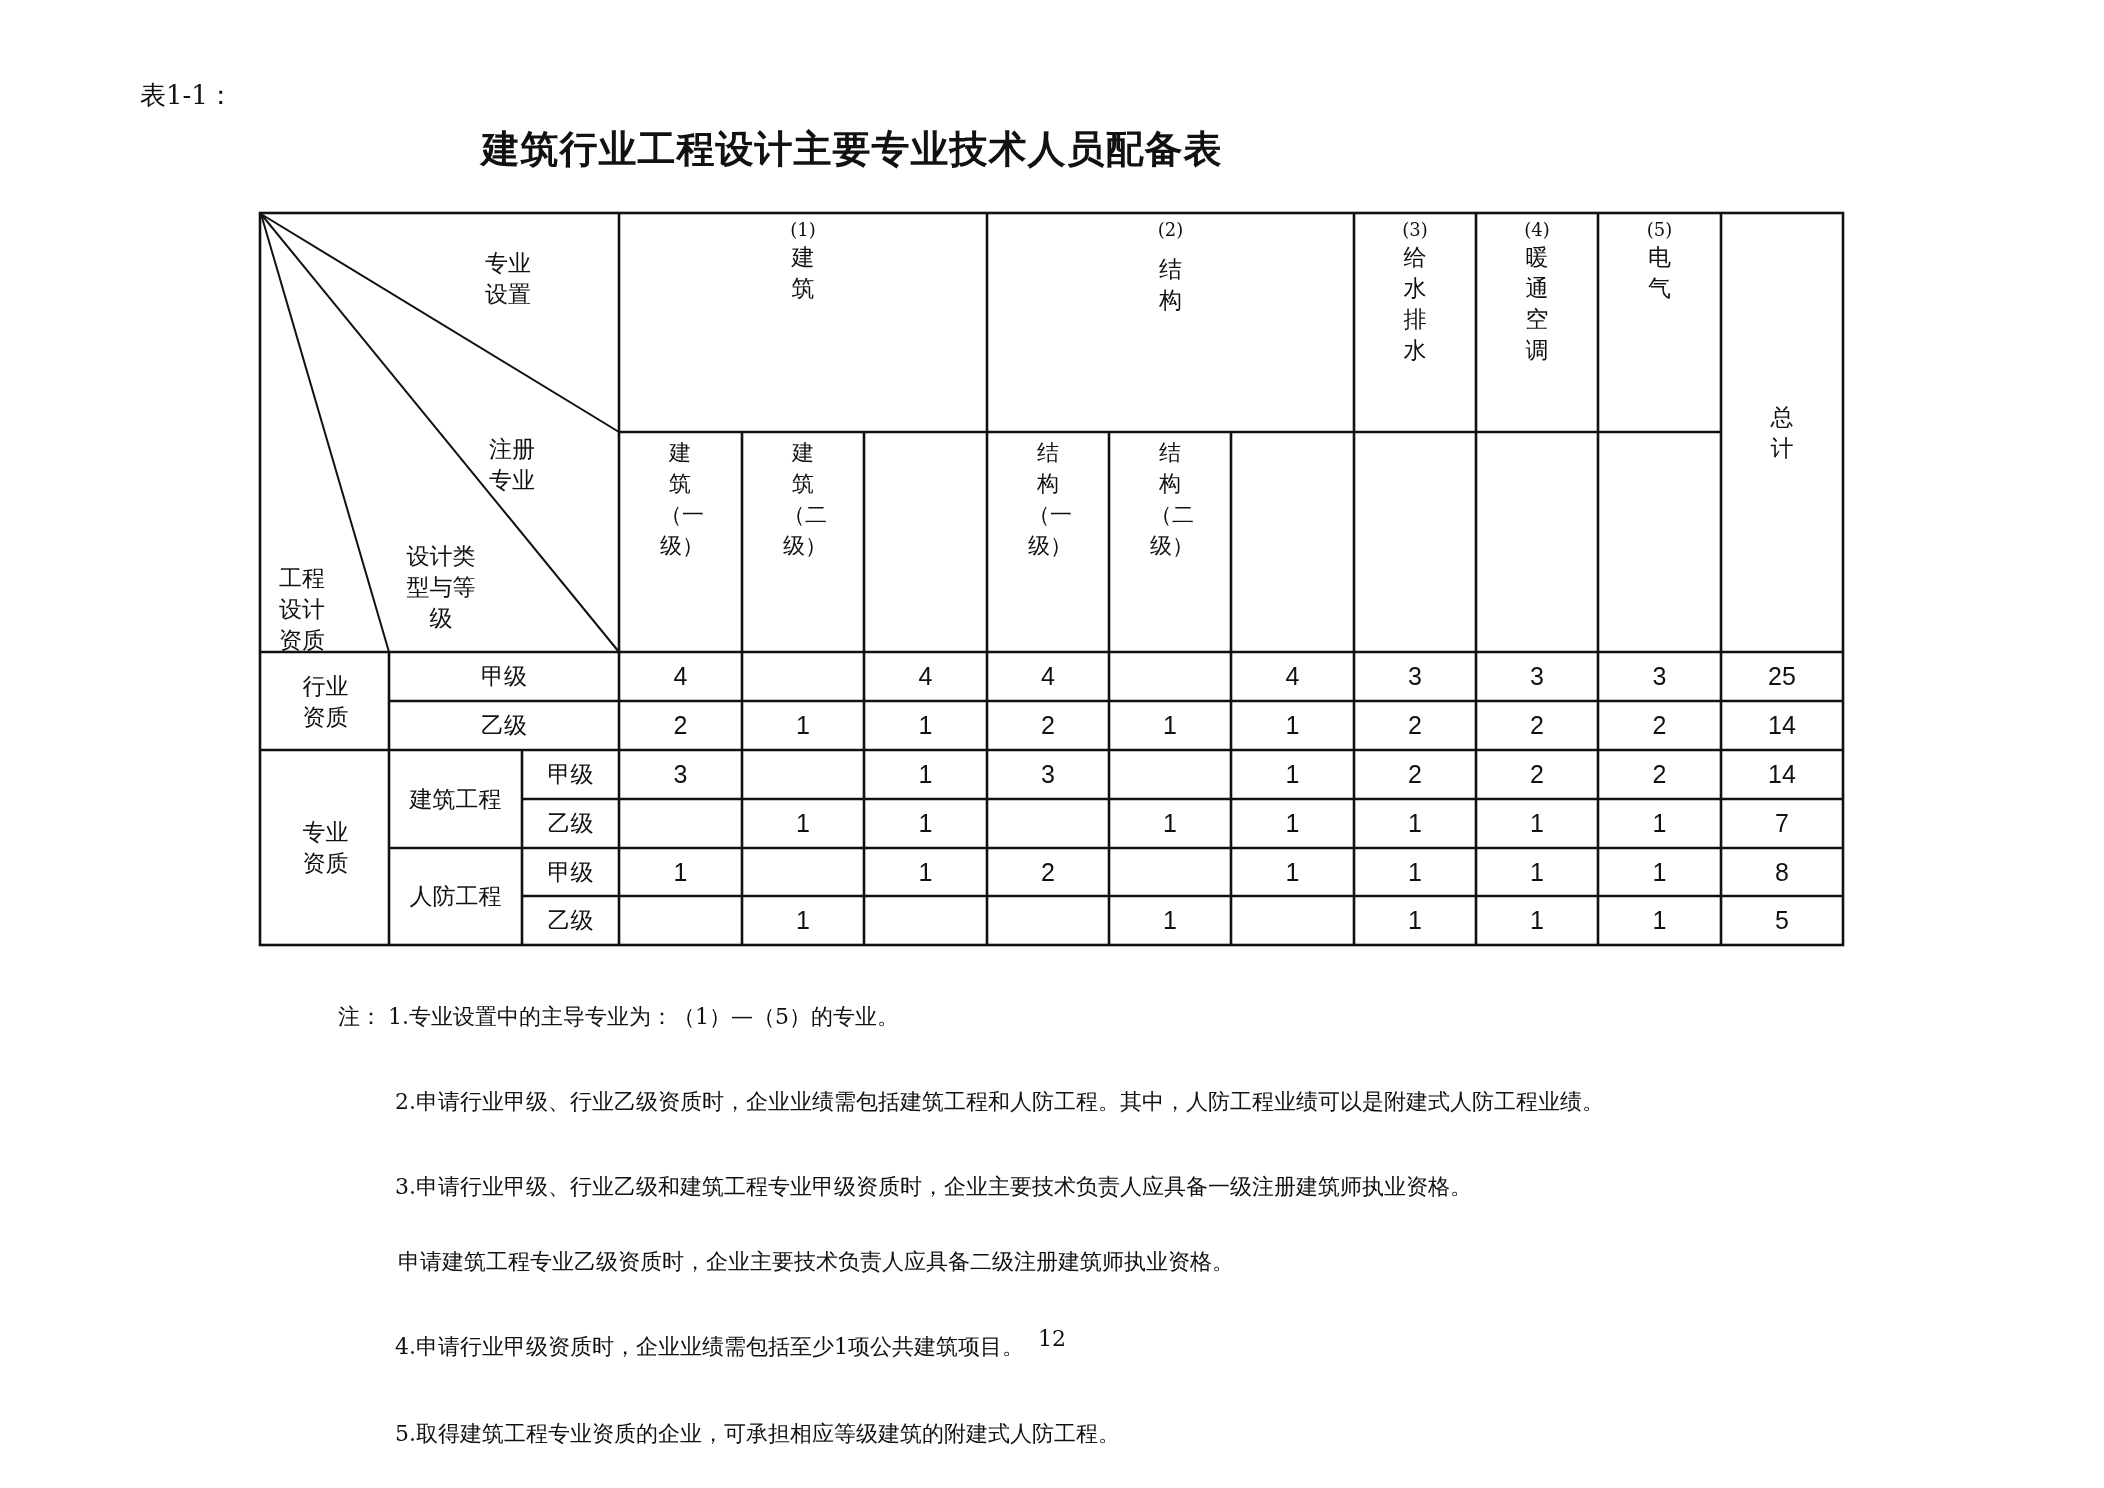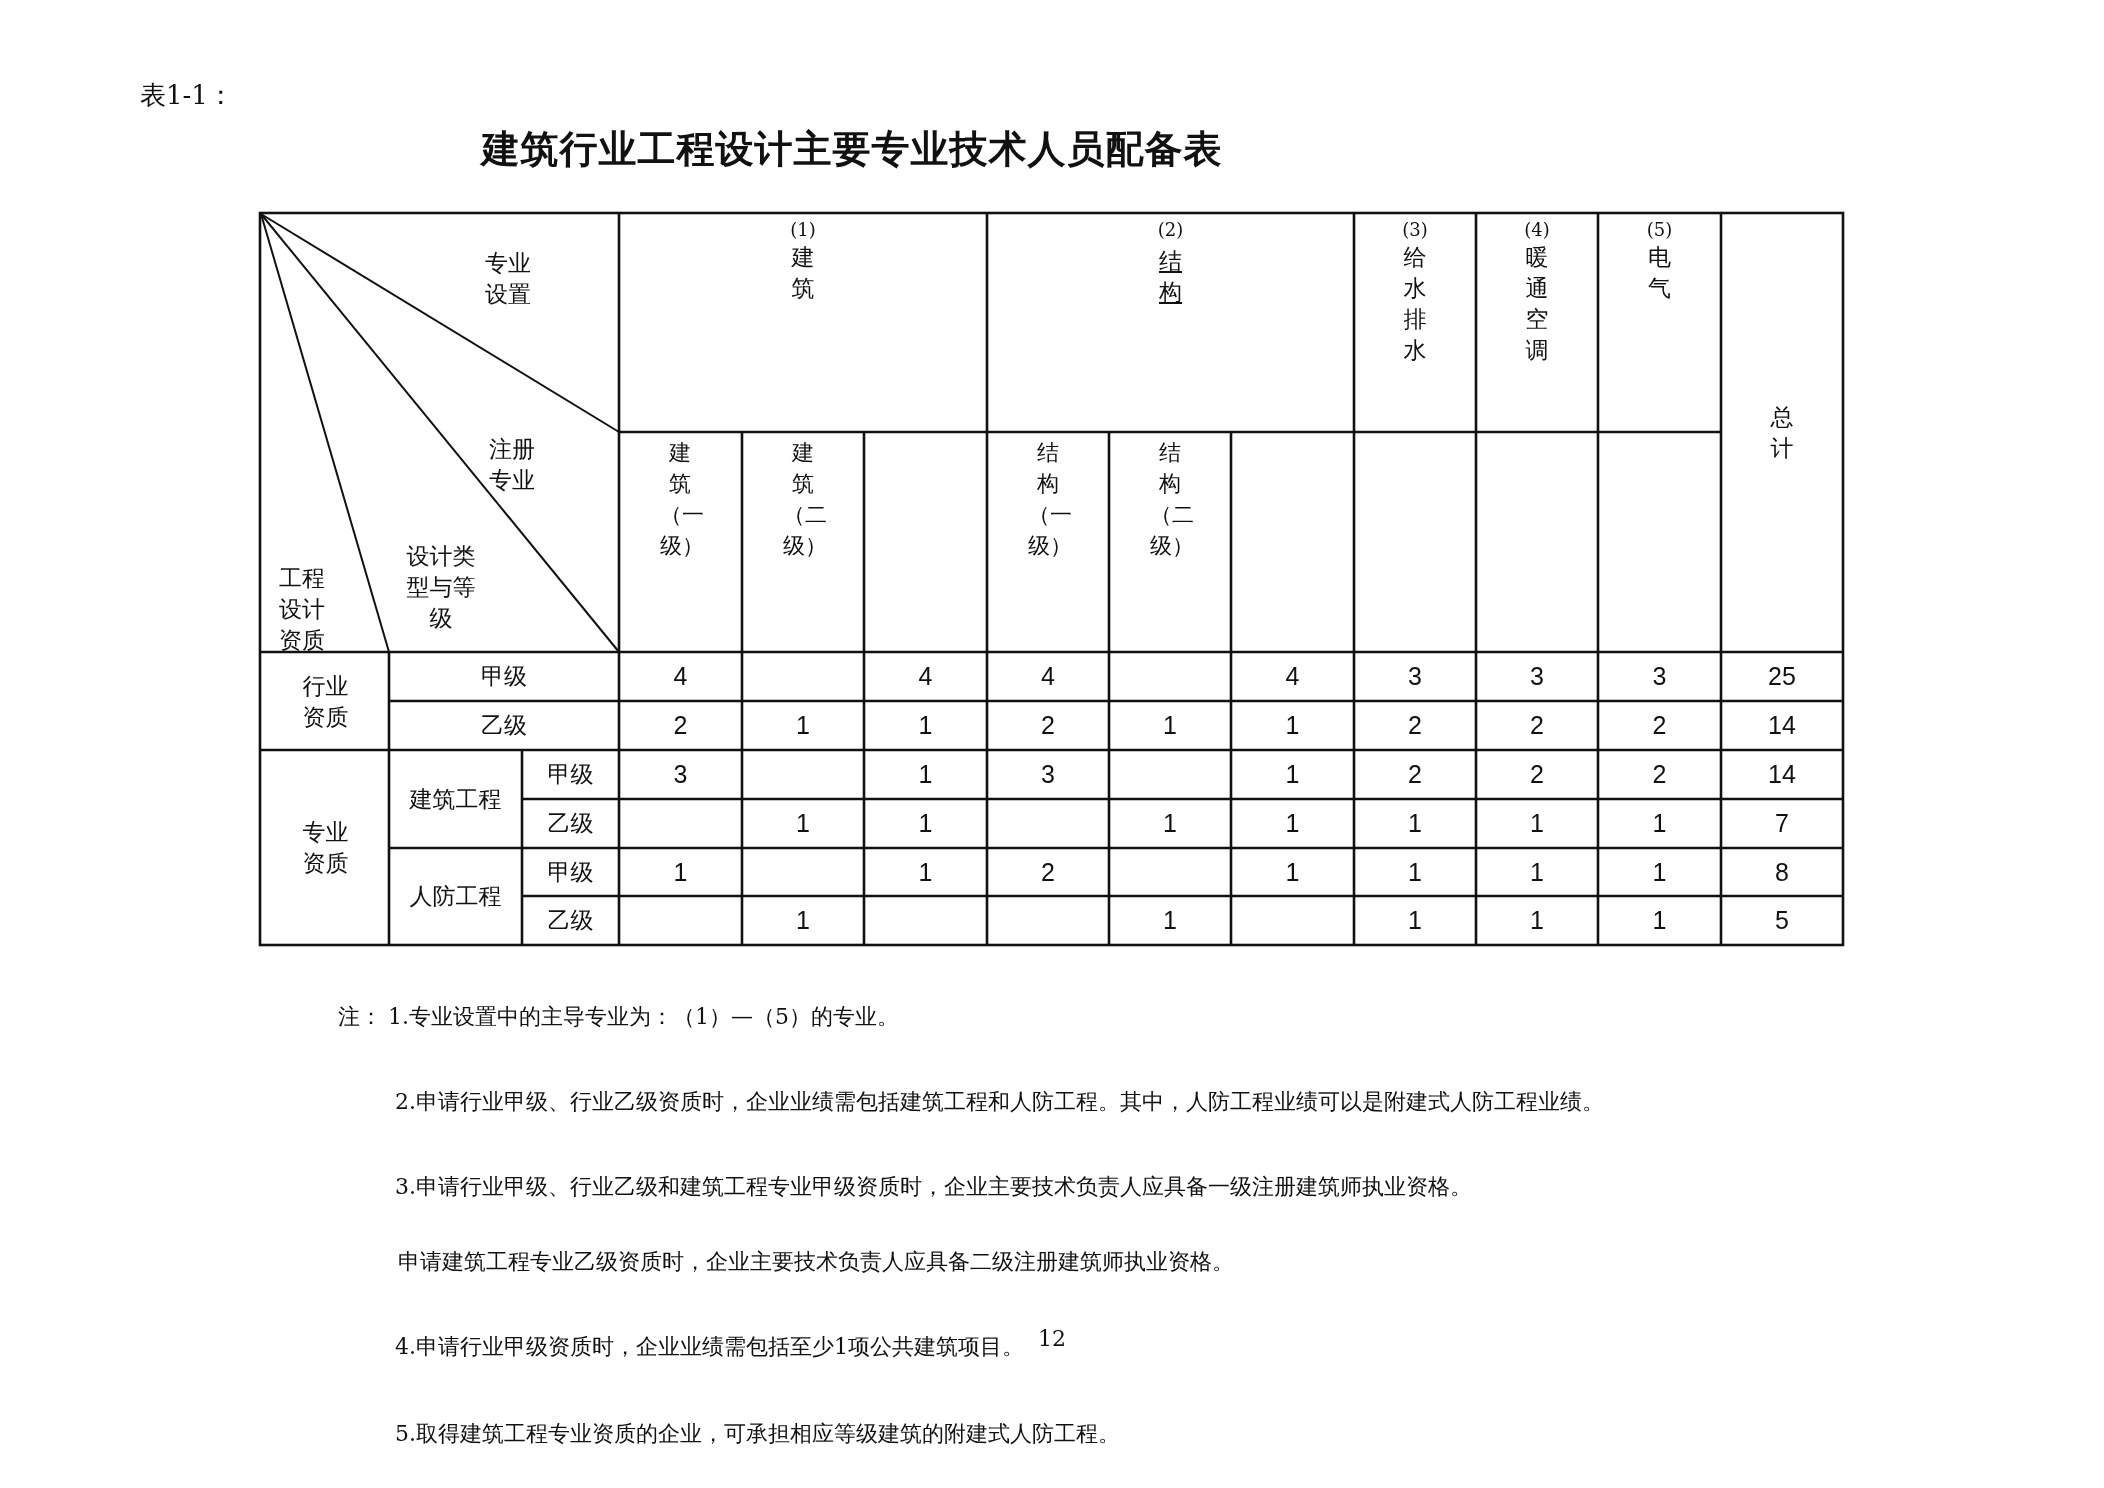--- a/index.html
+++ b/index.html
@@ -79,21 +79,21 @@
   <div class="abs hd" style="left:404px;top:541px;width:74px;">
     <span>设计类型与等级</span>
   </div>
 
   <div class="abs" style="left:619px;top:218px;width:368px;">
     <div class="num" style="text-align:center;">(1)</div>
     <div class="vt" style="margin:0 auto;">建筑</div>
   </div>
   <div class="abs" style="left:987px;top:218px;width:367px;">
     <div class="num" style="text-align:center;">(2)</div>
-    <div class="vt" style="margin:4px auto;text-decoration:underline;">结构</div>
+    <div class="vt" style="margin:12px auto;">结构</div>
   </div>
   <div class="abs" style="left:1354px;top:218px;width:122px;">
     <div class="num" style="text-align:center;">(3)</div>
     <div class="vt" style="margin:0 auto;">给水排水</div>
   </div>
   <div class="abs" style="left:1476px;top:218px;width:122px;">
     <div class="num" style="text-align:center;">(4)</div>
     <div class="vt" style="margin:0 auto;">暖通空调</div>
   </div>
   <div class="abs" style="left:1598px;top:218px;width:123px;">

